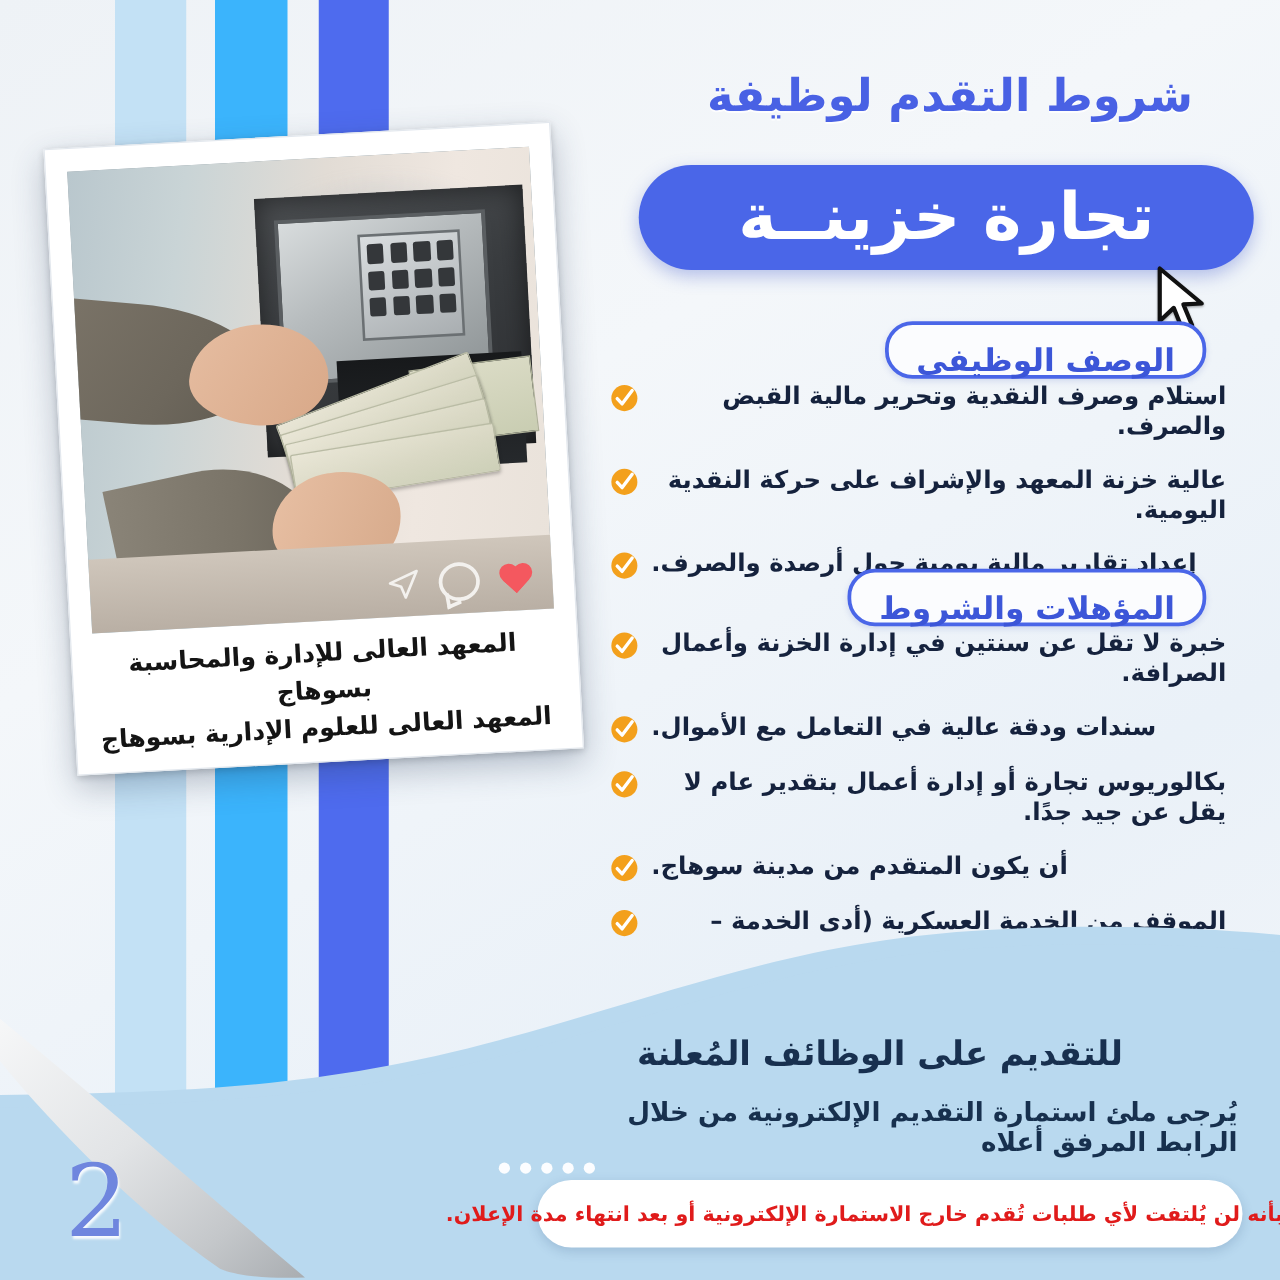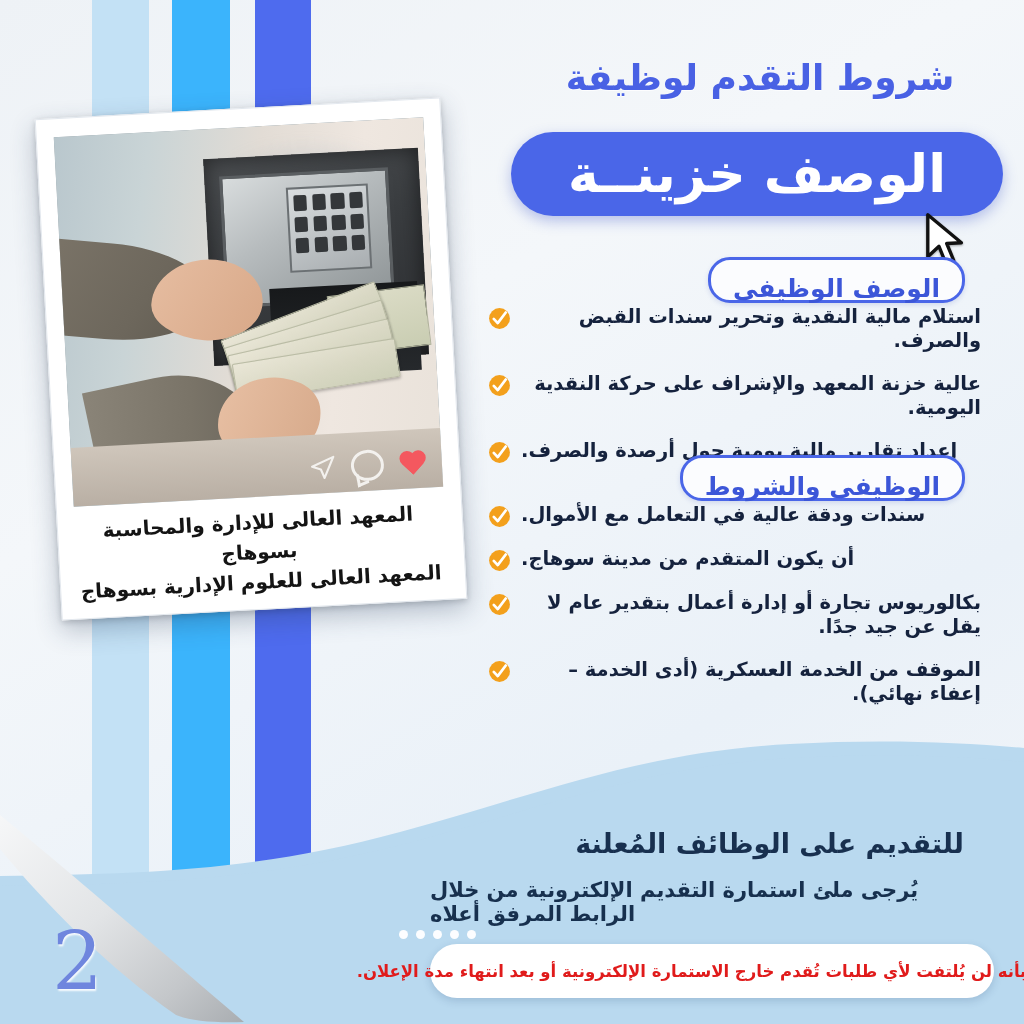--- a/index.html
+++ b/index.html
@@ -141,25 +141,25 @@
   .bullet .btext{
     color:#15223d;font-weight:bold;font-size:19.5px;line-height:1.25;
     text-align:right;max-width:460px;
   }
   .chk{flex:0 0 auto;width:25px;height:25px;margin-top:1px;}
 
   
   #wave{position:absolute;left:0;right:0;bottom:0;height:300px;}
 
   #foot-title{
-    position:absolute;right:60px;top:828px;width:520px;text-align:right;
+    position:absolute;right:60px;top:828px;width:520px;text-align:center;
     color:#18304f;font-weight:bold;font-size:27px;
   }
   #foot-sub{
-    position:absolute;right:34px;top:878px;width:560px;text-align:left;
+    position:absolute;right:34px;top:878px;width:560px;text-align:right;
     color:#17304e;font-weight:bold;font-size:21px;
   }
   #dots{position:absolute;right:548px;top:930px;display:flex;gap:8px;}
   .dot{width:9px;height:9px;border-radius:50%;background:#ffffff;opacity:.95;}
   #notice{
     position:absolute;right:30px;top:944px;width:564px;height:54px;
     background:#ffffff;border-radius:27px;display:flex;align-items:center;
     justify-content:center;box-shadow:0 3px 9px rgba(30,60,110,.18);
   }
   #notice span{color:#e01b1b;font-weight:bold;font-size:16.5px;
@@ -231,33 +231,33 @@
       <div>المعهد العالى للإدارة والمحاسبة بسوهاج</div>
       <div>المعهد العالى للعلوم الإدارية بسوهاج</div>
     </div>
   </div>
 
   <div id="right">
 
     <div id="headline">شروط التقدم لوظيفة</div>
 
     <div id="title-pill">
-      <span>الوصف خزينــة</span>
+      <span>تجارة خزينــة</span>
     </div>
 
     <svg id="cursor" viewBox="0 0 32 40">
       <path d="M3 2 L3 32 L11 24.5 L16 37 L21.5 34.5 L16.5 22.5 L27 22 Z" fill="#ffffff" stroke="#111111" stroke-width="2.4" stroke-linejoin="round"></path>
     </svg>
 
     <div class="section-pill" id="pill-desc">
       <span>الوصف الوظيفى</span>
     </div>
     <div class="bullets" id="bullets-desc">
       <div class="bullet">
-        <div class="btext">استلام مالية النقدية وتحرير سندات القبض والصرف.</div>
+        <div class="btext">استلام وصرف النقدية وتحرير مالية القبض والصرف.</div>
         <svg class="chk" viewBox="0 0 24 24">
           <circle cx="12" cy="12" r="10" fill="#f3a01c"></circle>
           <path d="M6.5 12.4 L10.3 16.4 L18 6.2" fill="none" stroke="#ffffff" stroke-width="2.6" stroke-linecap="round" stroke-linejoin="round"></path>
         </svg>
       </div>
       <div class="bullet">
         <div class="btext">عالية خزنة المعهد والإشراف على حركة النقدية اليومية.</div>
         <svg class="chk" viewBox="0 0 24 24">
           <circle cx="12" cy="12" r="10" fill="#f3a01c"></circle>
           <path d="M6.5 12.4 L10.3 16.4 L18 6.2" fill="none" stroke="#ffffff" stroke-width="2.6" stroke-linecap="round" stroke-linejoin="round"></path>
@@ -266,39 +266,46 @@
       <div class="bullet">
         <div class="btext">إعداد تقارير مالية يومية حول أرصدة والصرف.</div>
         <svg class="chk" viewBox="0 0 24 24">
           <circle cx="12" cy="12" r="10" fill="#f3a01c"></circle>
           <path d="M6.5 12.4 L10.3 16.4 L18 6.2" fill="none" stroke="#ffffff" stroke-width="2.6" stroke-linecap="round" stroke-linejoin="round"></path>
         </svg>
       </div>
     </div>
 
     <div class="section-pill" id="pill-quals">
-      <span>الوظيفى والشروط</span>
+      <span>المؤهلات والشروط</span>
     </div>
     <div class="bullets" id="bullets-quals">
       <div class="bullet">
+        <div class="btext">خبرة لا تقل عن سنتين في إدارة الخزنة وأعمال الصرافة.</div>
+        <svg class="chk" viewBox="0 0 24 24">
+          <circle cx="12" cy="12" r="10" fill="#f3a01c"></circle>
+          <path d="M6.5 12.4 L10.3 16.4 L18 6.2" fill="none" stroke="#ffffff" stroke-width="2.6" stroke-linecap="round" stroke-linejoin="round"></path>
+        </svg>
+      </div>
+      <div class="bullet">
         <div class="btext">سندات ودقة عالية في التعامل مع الأموال.</div>
         <svg class="chk" viewBox="0 0 24 24">
           <circle cx="12" cy="12" r="10" fill="#f3a01c"></circle>
           <path d="M6.5 12.4 L10.3 16.4 L18 6.2" fill="none" stroke="#ffffff" stroke-width="2.6" stroke-linecap="round" stroke-linejoin="round"></path>
         </svg>
       </div>
       <div class="bullet">
+        <div class="btext">بكالوريوس تجارة أو إدارة أعمال بتقدير عام لا يقل عن جيد جدًا.</div>
+        <svg class="chk" viewBox="0 0 24 24">
+          <circle cx="12" cy="12" r="10" fill="#f3a01c"></circle>
+          <path d="M6.5 12.4 L10.3 16.4 L18 6.2" fill="none" stroke="#ffffff" stroke-width="2.6" stroke-linecap="round" stroke-linejoin="round"></path>
+        </svg>
+      </div>
+      <div class="bullet">
         <div class="btext">أن يكون المتقدم من مدينة سوهاج.</div>
-        <svg class="chk" viewBox="0 0 24 24">
-          <circle cx="12" cy="12" r="10" fill="#f3a01c"></circle>
-          <path d="M6.5 12.4 L10.3 16.4 L18 6.2" fill="none" stroke="#ffffff" stroke-width="2.6" stroke-linecap="round" stroke-linejoin="round"></path>
-        </svg>
-      </div>
-      <div class="bullet">
-        <div class="btext">بكالوريوس تجارة أو إدارة أعمال بتقدير عام لا يقل عن جيد جدًا.</div>
         <svg class="chk" viewBox="0 0 24 24">
           <circle cx="12" cy="12" r="10" fill="#f3a01c"></circle>
           <path d="M6.5 12.4 L10.3 16.4 L18 6.2" fill="none" stroke="#ffffff" stroke-width="2.6" stroke-linecap="round" stroke-linejoin="round"></path>
         </svg>
       </div>
       <div class="bullet">
         <div class="btext">الموقف من الخدمة العسكرية (أدى الخدمة – إعفاء نهائي).</div>
         <svg class="chk" viewBox="0 0 24 24">
           <circle cx="12" cy="12" r="10" fill="#f3a01c"></circle>
           <path d="M6.5 12.4 L10.3 16.4 L18 6.2" fill="none" stroke="#ffffff" stroke-width="2.6" stroke-linecap="round" stroke-linejoin="round"></path>

